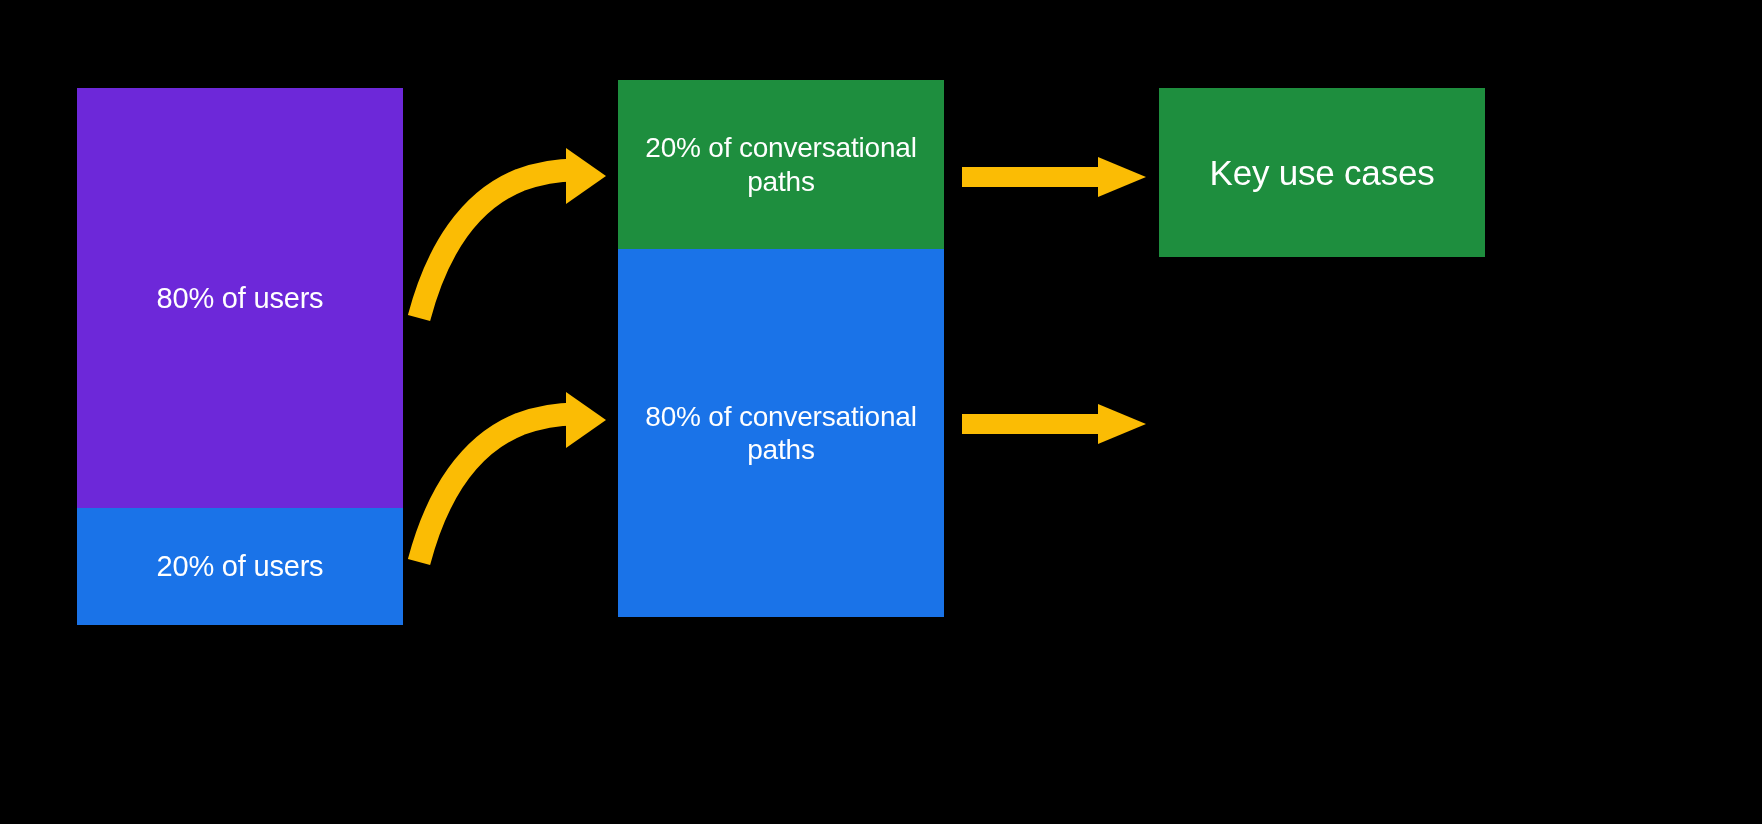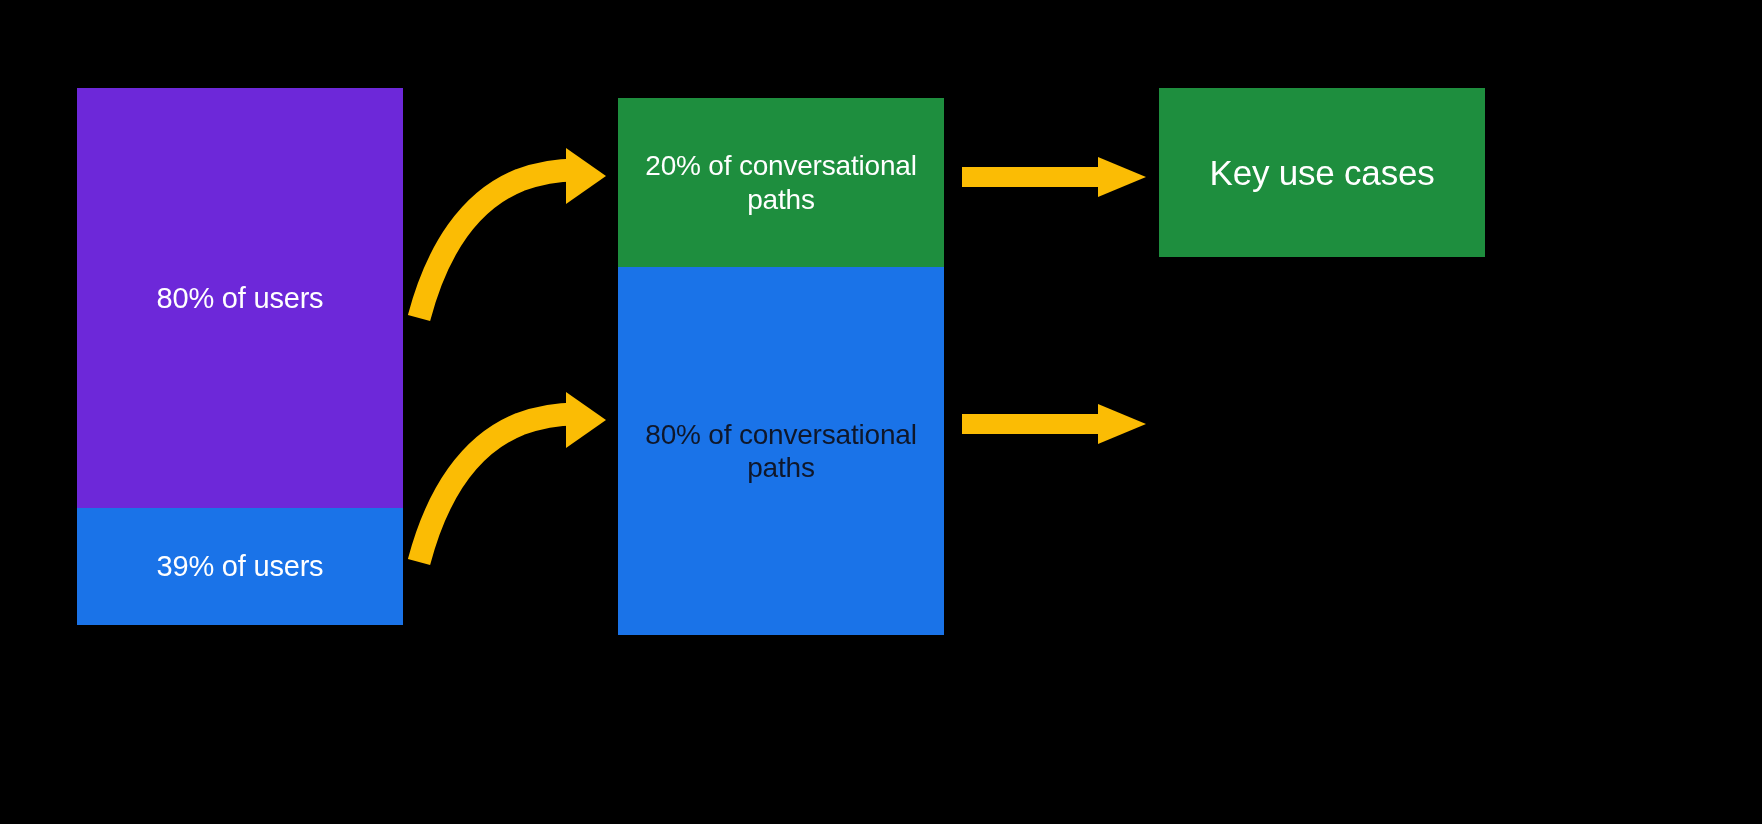--- a/index.html
+++ b/index.html
@@ -41,21 +41,21 @@
   }
   .seg-green { background: #1E8E3E; }
   .seg-blue  { background: #1A73E8; }
 
   
   #col-users        { left: 77px;  top: 88px;  width: 326px; height: 537px; }
   #col-users .s1    { height: 420px; font-size: 29px; }
   #col-users .s2    { height: 117px; font-size: 29px; }
 
   
-  #col-paths        { left: 618px; top: 98px;  width: 326px; height: 537px; }
+  #col-paths        { left: 618px; top: 80px;  width: 326px; height: 537px; }
   #col-paths .s1    { height: 169px; font-size: 28px; }
   #col-paths .s2    { height: 368px; font-size: 28px; }
 
   
   #col-outcomes     { left: 1159px; top: 88px; width: 326px; height: 544px; }
   #col-outcomes .s1 { height: 169px; font-size: 35px; }
   #col-outcomes .s2 { height: 375px; font-size: 28px; }
 
   .seg-label {
     display: block;
@@ -82,29 +82,29 @@
 </head>
 <body style="background: rgb(0, 0, 0);">
 
 <div id="canvas" style="background: rgb(0, 0, 0);">
 
   <div class="column" id="col-users">
     <div class="segment seg-green s1" style="background: #6d28d9; color: rgb(255, 255, 255);">
       <span class="seg-label">80% of users</span>
     </div>
     <div class="segment seg-blue s2" style="background: rgb(26, 115, 232); color: rgb(255, 255, 255);">
-      <span class="seg-label">39% of users</span>
+      <span class="seg-label">20% of users</span>
     </div>
   </div>
 
   <div class="column" id="col-paths">
     <div class="segment seg-green s1" style="background: rgb(30, 142, 62); color: rgb(255, 255, 255);">
       <span class="seg-label">20% of conversational paths</span>
     </div>
-    <div class="segment seg-blue s2" style="background: rgb(26, 115, 232); color: #0f172a;">
+    <div class="segment seg-blue s2" style="background: rgb(26, 115, 232); color: #ffffff;">
       <span class="seg-label">80% of conversational paths</span>
     </div>
   </div>
 
   <div class="column" id="col-outcomes">
     <div class="segment seg-green s1" style="background: rgb(30, 142, 62); color: rgb(255, 255, 255);">
       <span class="seg-label">Key use cases</span>
     </div>
   </div>
 

